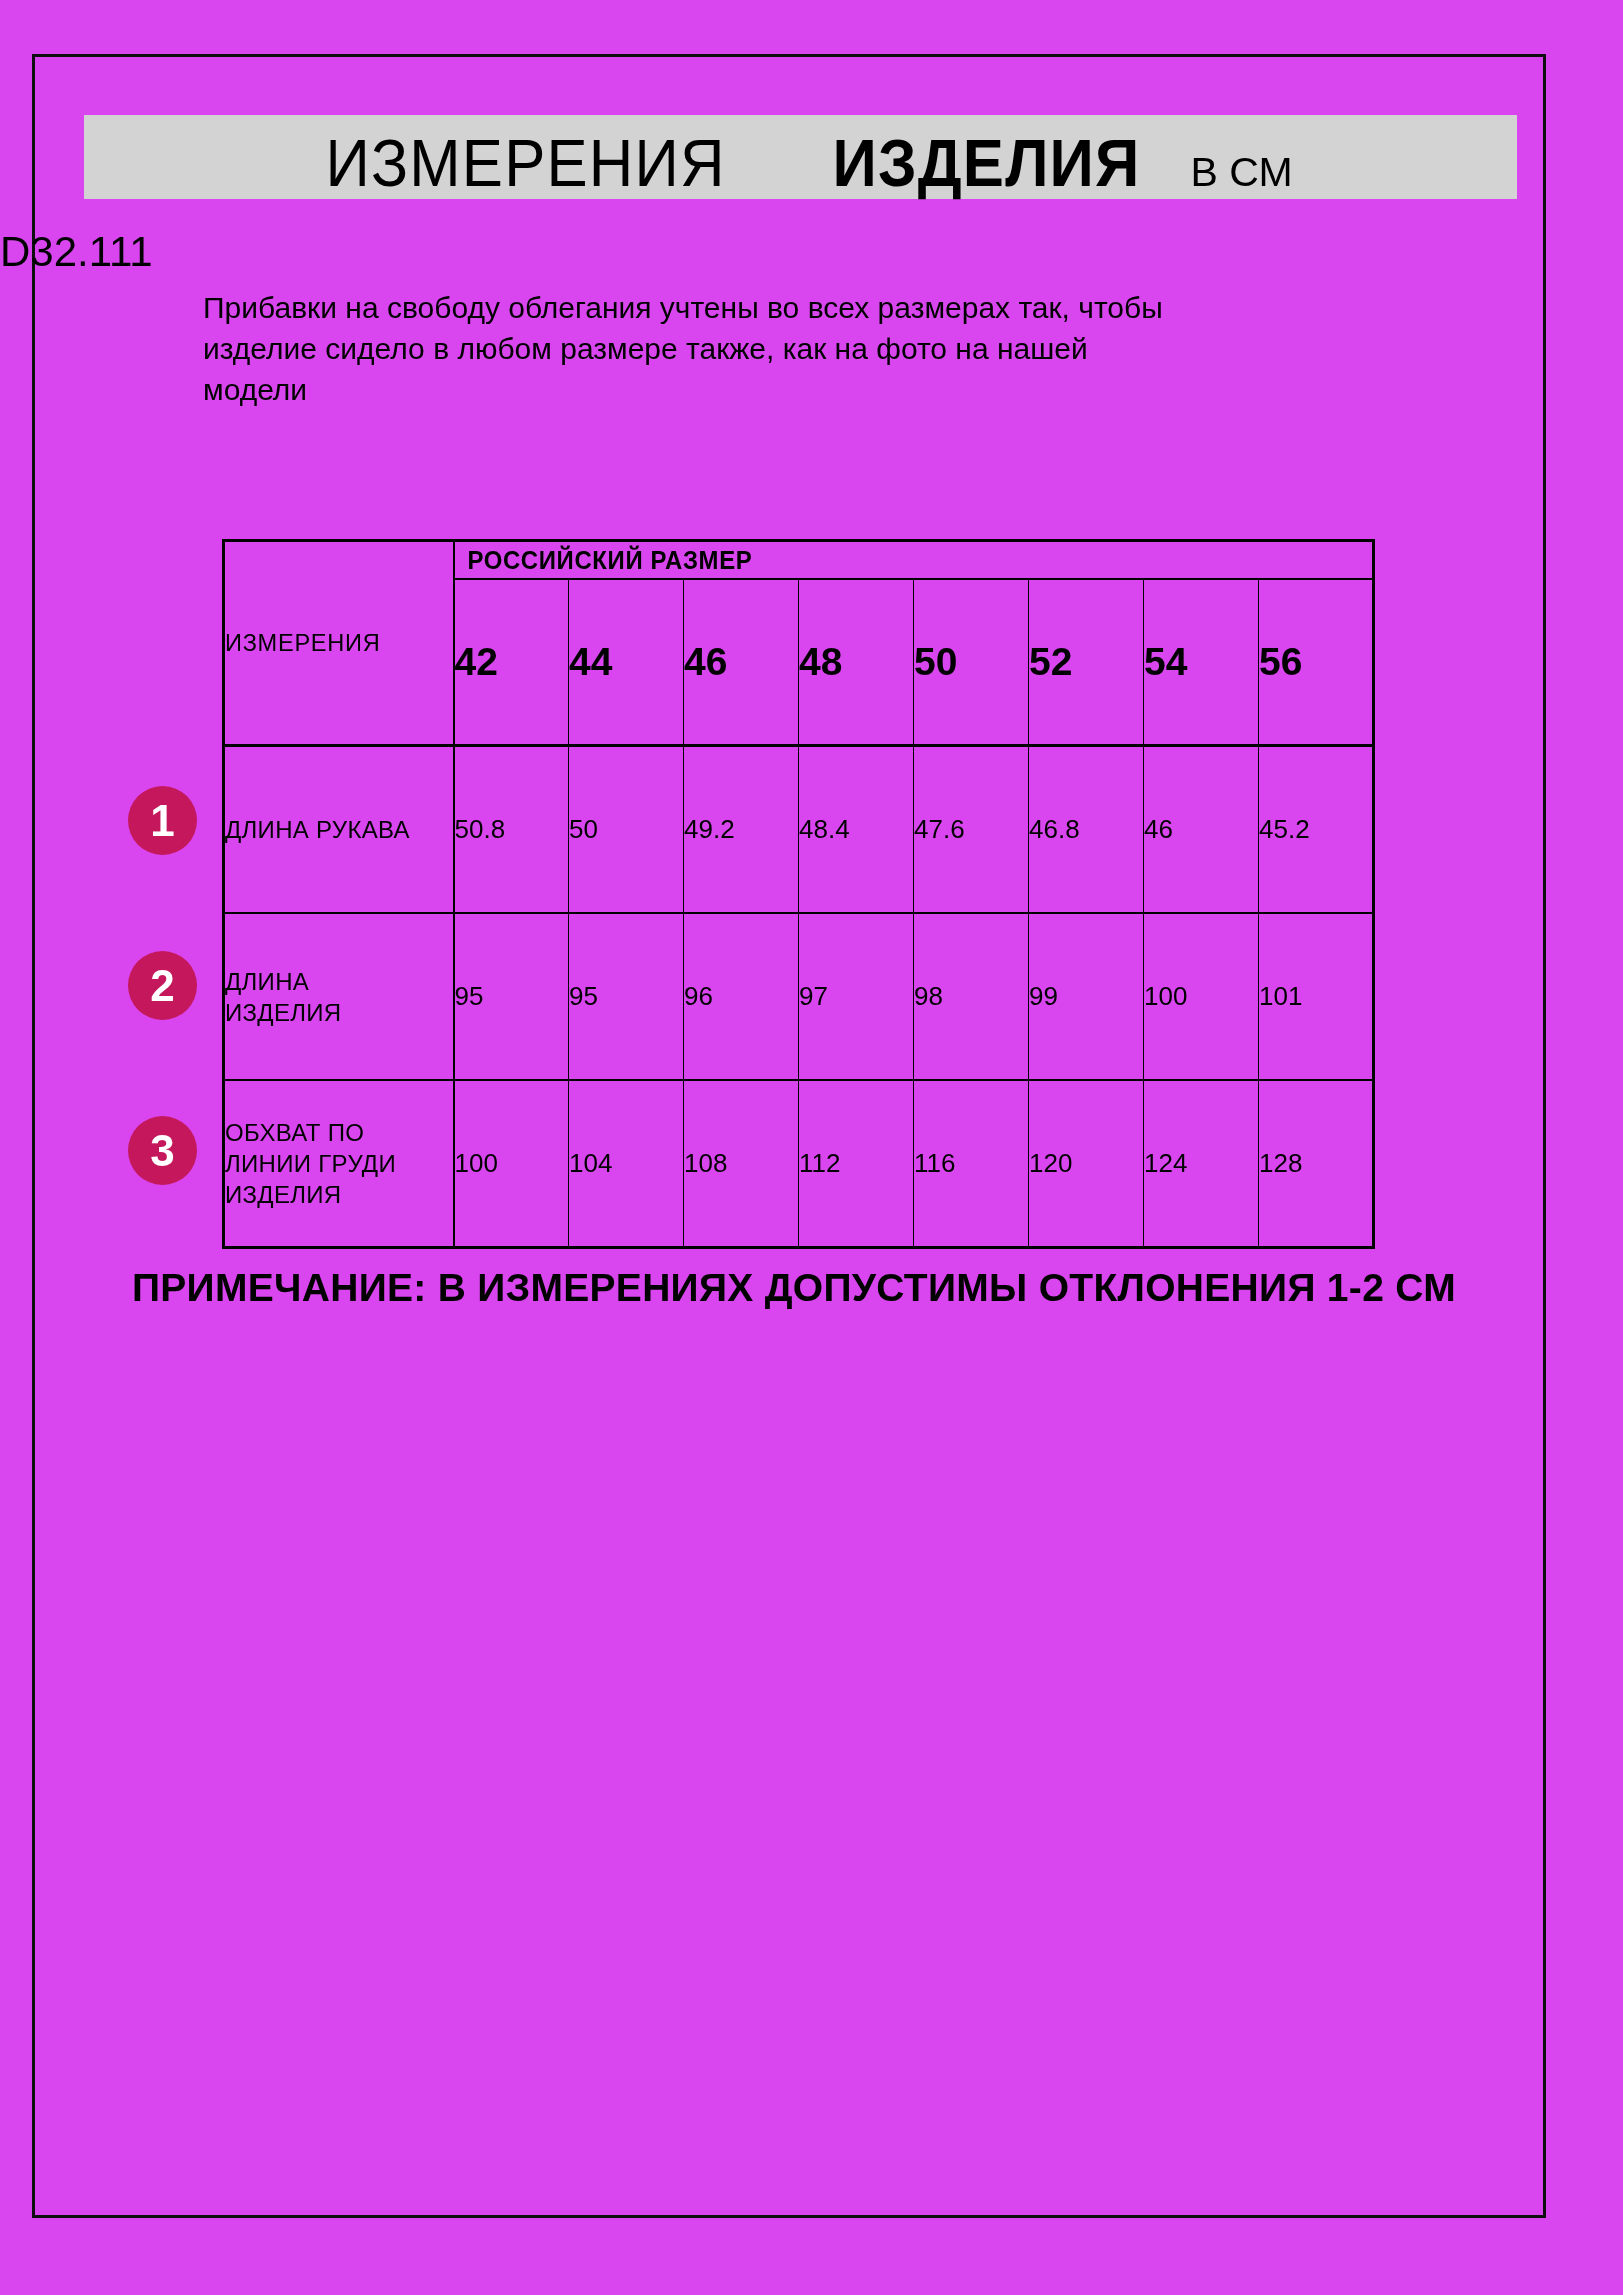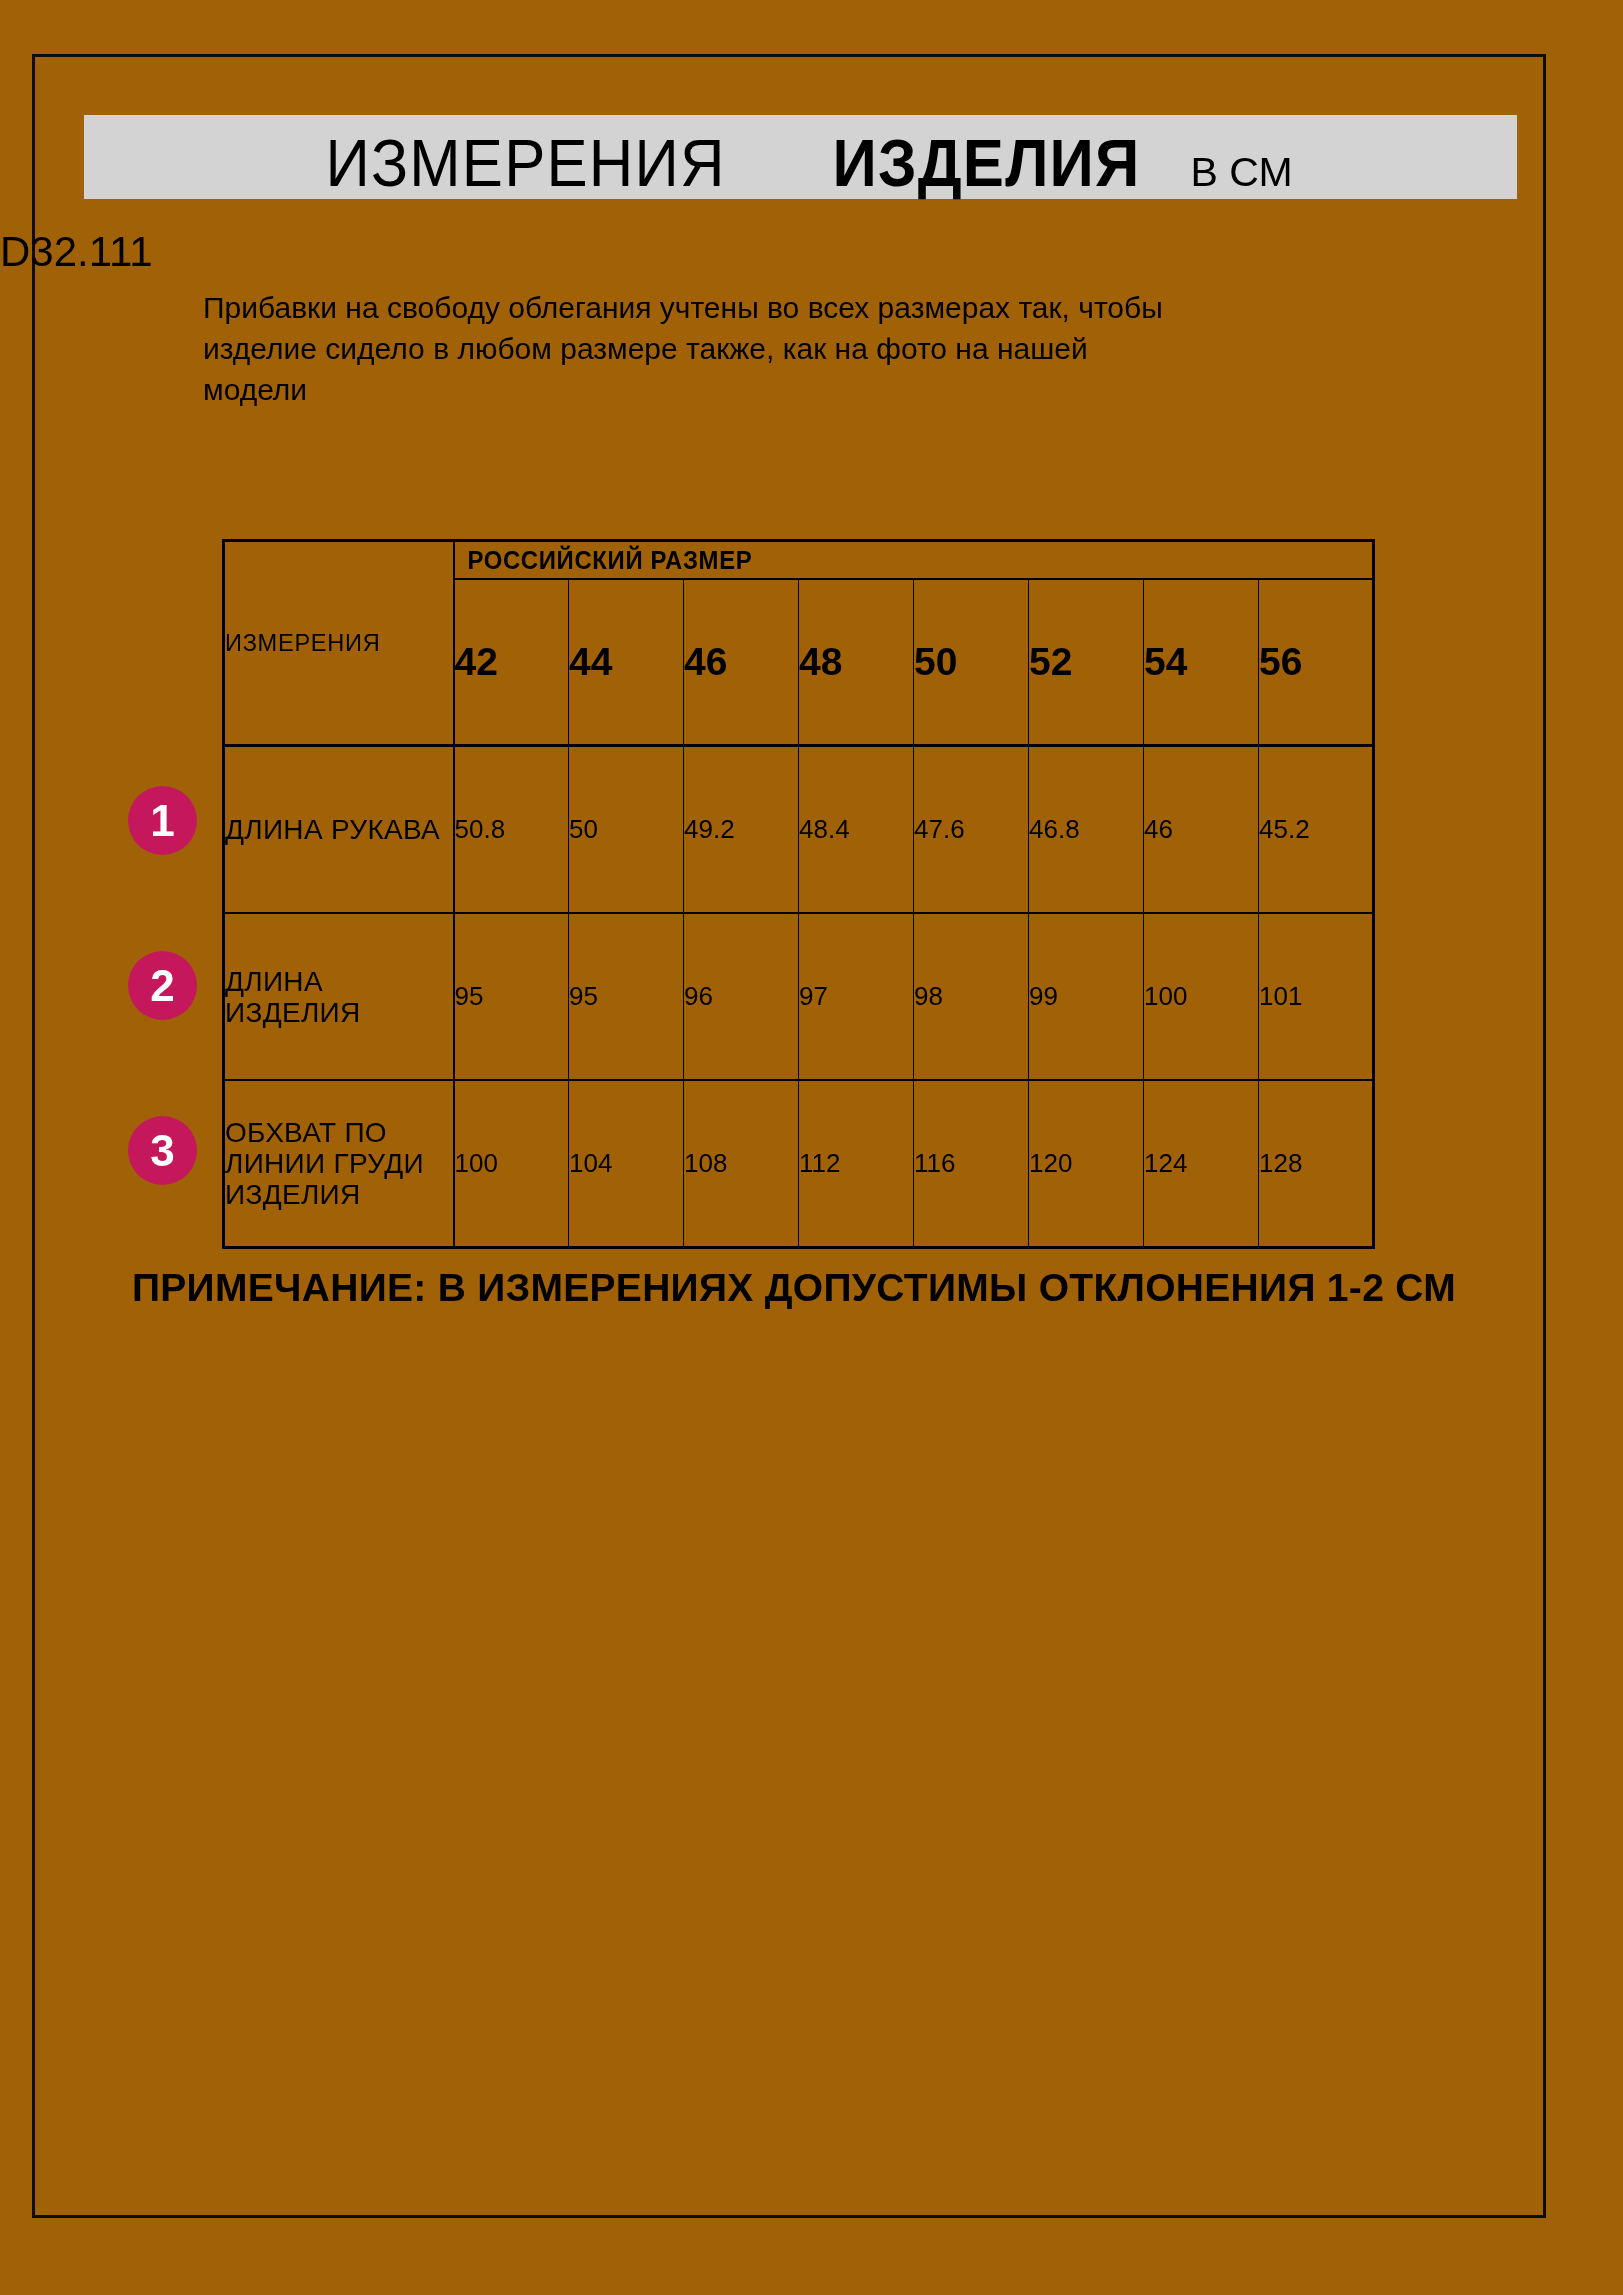--- a/index.html
+++ b/index.html
@@ -4,21 +4,21 @@
 <style>
   html, body {
     margin: 0;
     padding: 0;
     background: #ffffff;
   }
   .page {
     position: relative;
     width: 1623px;
     height: 2295px;
-    background: #a16207;
+    background: #d946ef;
     font-family: "Liberation Sans", sans-serif;
     color: #000000;
     overflow: hidden;
   }
   .frame {
     position: absolute;
     left: 32px;
     top: 54px;
     width: 1514px;
     height: 2164px;
@@ -123,21 +123,21 @@
     font-size: 39px;
     font-weight: 900;
     margin-left: 38px;
   }
   .size-table tr.data-row td {
     border-bottom-width: 2px;
     height: 165px;
   }
   .size-table tr.data-row td.row-label {
     border-right-width: 2px;
-    font-size: 28px;
+    font-size: 24px;
     letter-spacing: 0.3px;
     line-height: 31px;
     white-space: pre-line;
   }
   .size-table tr.data-row td.value-cell {
     font-size: 26px;
   }
   .badge {
     position: absolute;
     width: 69px;

